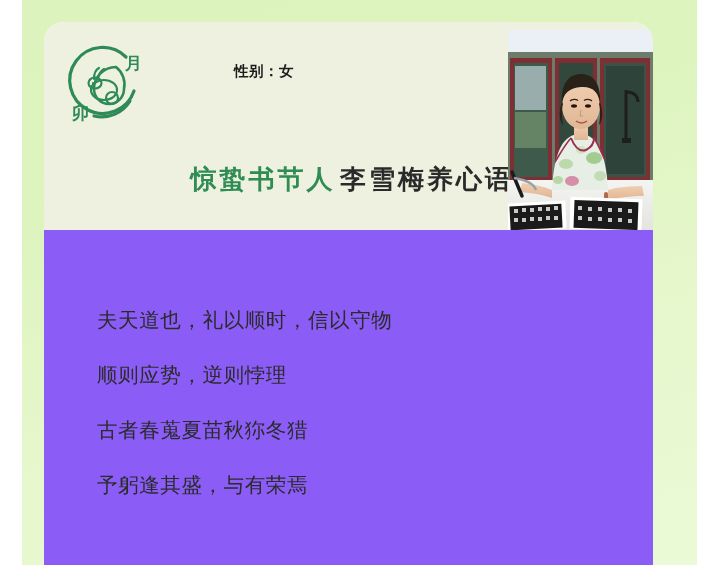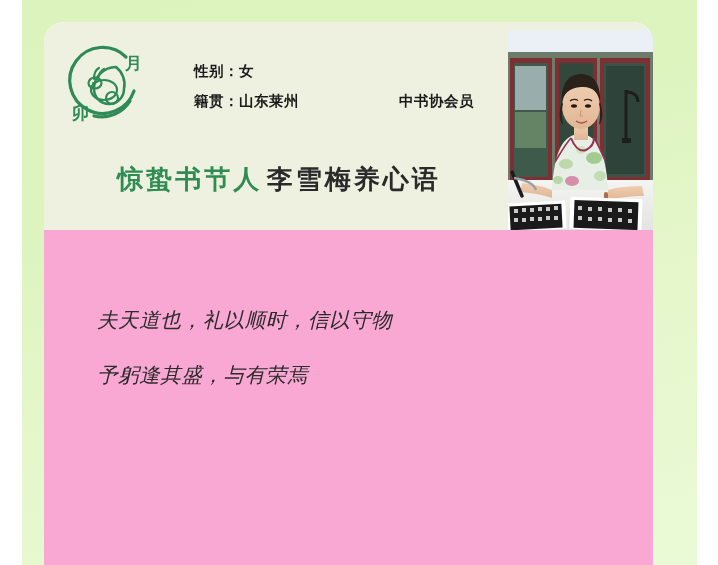--- a/index.html
+++ b/index.html
@@ -75,31 +75,32 @@
     display: flex;
     align-items: baseline;
     height: 30px;
   }
   .info-cell {
     font-size: 14.5px;
     font-weight: bold;
     color: #1b1b1b;
     letter-spacing: 0.5px;
     white-space: nowrap;
+    margin-left: 40px;
   }
   .info-cell.left  { width: 205px; }
   .info-cell.right { width: 125px; }
 
   
   #title-line {
     position: absolute;
     left: 0;
     top: 140px;
     width: 470px;
-    text-align: center;
+    text-align: right;
     white-space: nowrap;
   }
   .title-seg {
     font-size: 26px;
     font-weight: bold;
     letter-spacing: 3px;
   }
   .title-green { color: #2f8c52; }
   .title-dark  { color: #2a2a2a; }
 
@@ -115,22 +116,21 @@
   }
   #photo svg { display: block; }
 
   
   #card-body {
     position: absolute;
     left: 0;
     top: 208px;
     width: 609px;
     height: 335px;
-    background: #f9a8d4;
-    font-style: italic;
+    background: #8b5cf6;
   }
   #verse {
     position: absolute;
     left: 53px;
     top: 62px;
     width: 540px;
   }
   .verse-line {
     font-size: 20.5px;
     color: #2b2b2b;
@@ -173,24 +173,20 @@
 
           <text x="61" y="26" font-family="'Liberation Serif', serif" font-size="17" font-weight="bold" fill="#2e8b57">月</text>
 
           <text x="8" y="76" font-family="'Liberation Serif', serif" font-size="17" font-weight="bold" fill="#2e8b57">卯</text>
         </svg>
       </div>
 
       <div id="info-block">
         <div class="info-row">
           <span class="info-cell left">性别：女</span>
-        </div>
-        <div class="info-row">
-          <span class="info-cell left">籍贯：山东莱州</span>
-          <span class="info-cell right">中书协会员</span>
         </div>
       </div>
 
       <div id="title-line">
         <span class="title-seg title-green">惊蛰书节人</span>
         <span class="title-seg title-dark">李雪梅养心语</span>
       </div>
 
       <div id="photo">
         <svg width="145" height="200" viewBox="0 0 145 200" xmlns="http://www.w3.org/2000/svg">
@@ -307,18 +303,20 @@
             <rect x="110" y="188" width="4" height="4"></rect>
               <rect x="120" y="189" width="4" height="4"></rect>
           </g>
         </svg>
       </div>
     </div>
 
     <div id="card-body">
       <div id="verse">
         <div class="verse-line">夫天道也，礼以顺时，信以守物</div>
+        <div class="verse-line">顺则应势，逆则悖理</div>
+        <div class="verse-line">古者春蒐夏苗秋狝冬猎</div>
         <div class="verse-line">予躬逢其盛，与有荣焉</div>
       </div>
     </div>
 
   </div>
 </div>
 
 </body></html>

